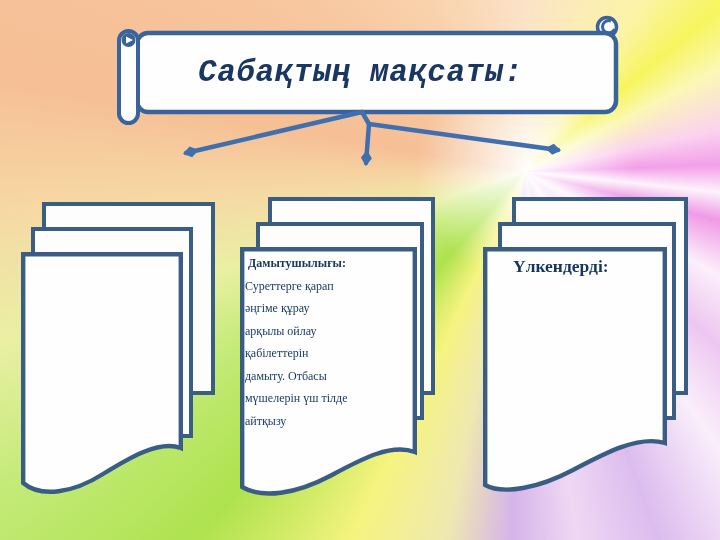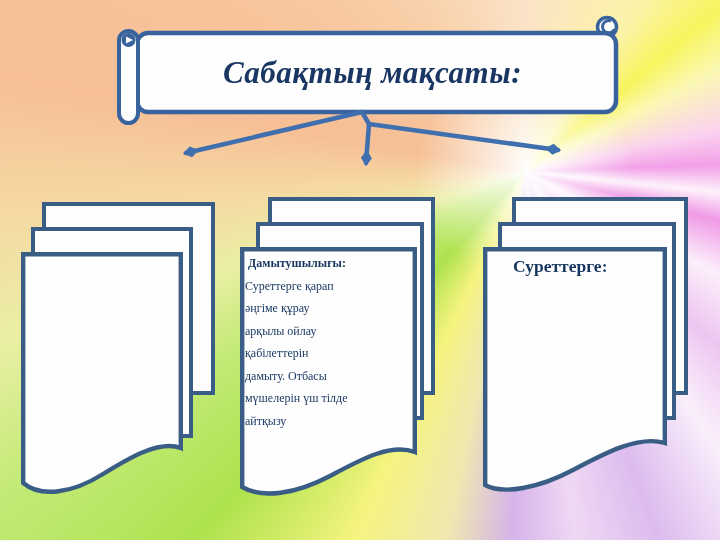--- a/index.html
+++ b/index.html
@@ -32,24 +32,25 @@
         #c2ea76 238deg,
         #eaefa4 252deg,
         #f6d8a4 266deg,
         #f6bf96 280deg,
         #f7c49c 300deg,
         #f9d2ac 330deg,
         #fbe3c8 360deg);
   }
   .overlay{position:absolute;left:0;top:0;width:720px;height:540px;}
   .title-text{
-    position:absolute;left:133px;top:33px;width:479px;height:79px;
+    position:absolute;left:121px;top:33px;width:479px;height:79px;
     display:flex;align-items:center;justify-content:center;
     font-size:31px;font-weight:bold;font-style:italic;color:#1a3663;
     letter-spacing:.5px;
+    font-family:Liberation Mono, monospace;
   }
   .stack{position:absolute;}
   .card-rect{
     position:absolute;background:#fdfdfd;border:4px solid #3a5d86;
     box-sizing:border-box;
   }
   .front-svg{position:absolute;}
   .card-text{
     position:absolute;color:#16365f;
   }
@@ -119,17 +120,17 @@
     </div>
   </div>
 
   <div class="stack" style="left:483px;top:192px;width:215px;height:315px;">
     <div class="card-rect" style="left:29px;top:5px;width:176px;height:198px;"></div>
     <div class="card-rect" style="left:15px;top:30px;width:178px;height:198px;"></div>
     <svg class="front-svg" style="left:0;top:55px;" width="184" height="250" viewBox="0 0 184 250">
       <path d="M2.2,2.2 H181.8 V196 C156,188 122,206 90,223 C56,241 20,248 2.2,238 Z" fill="#fefefe" stroke="#3a5d86" stroke-width="4.4"></path>
     </svg>
     <div class="card-text text-right" style="position:absolute;">
-      <div class="card-heading">Суреттерге:</div>
+      <div class="card-heading">Үлкендерді:</div>
     </div>
   </div>
 
 </div>
 
 </body></html>

